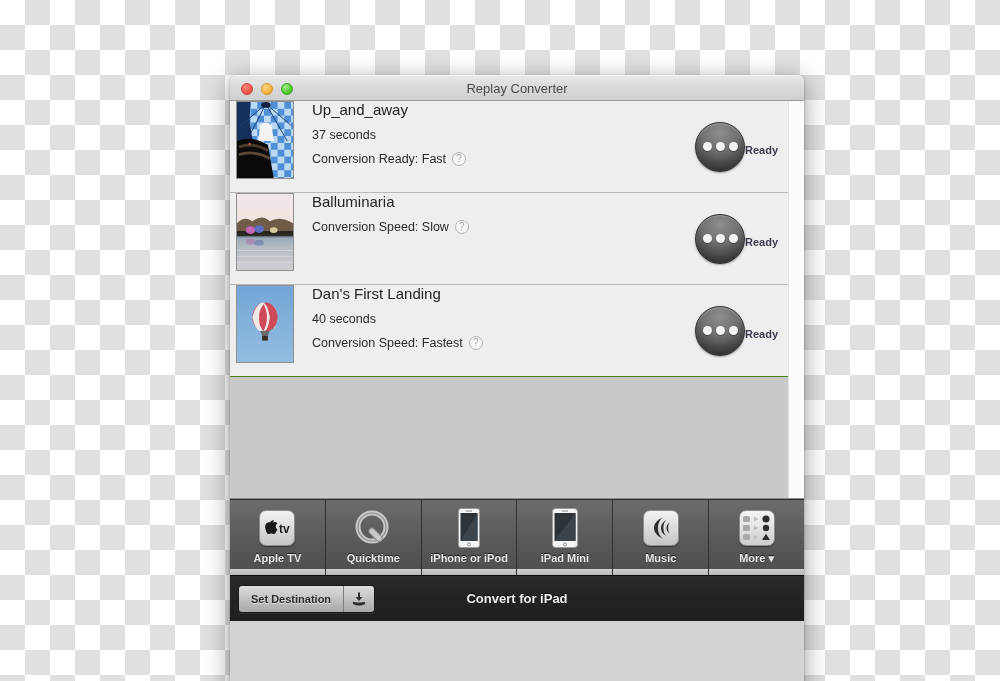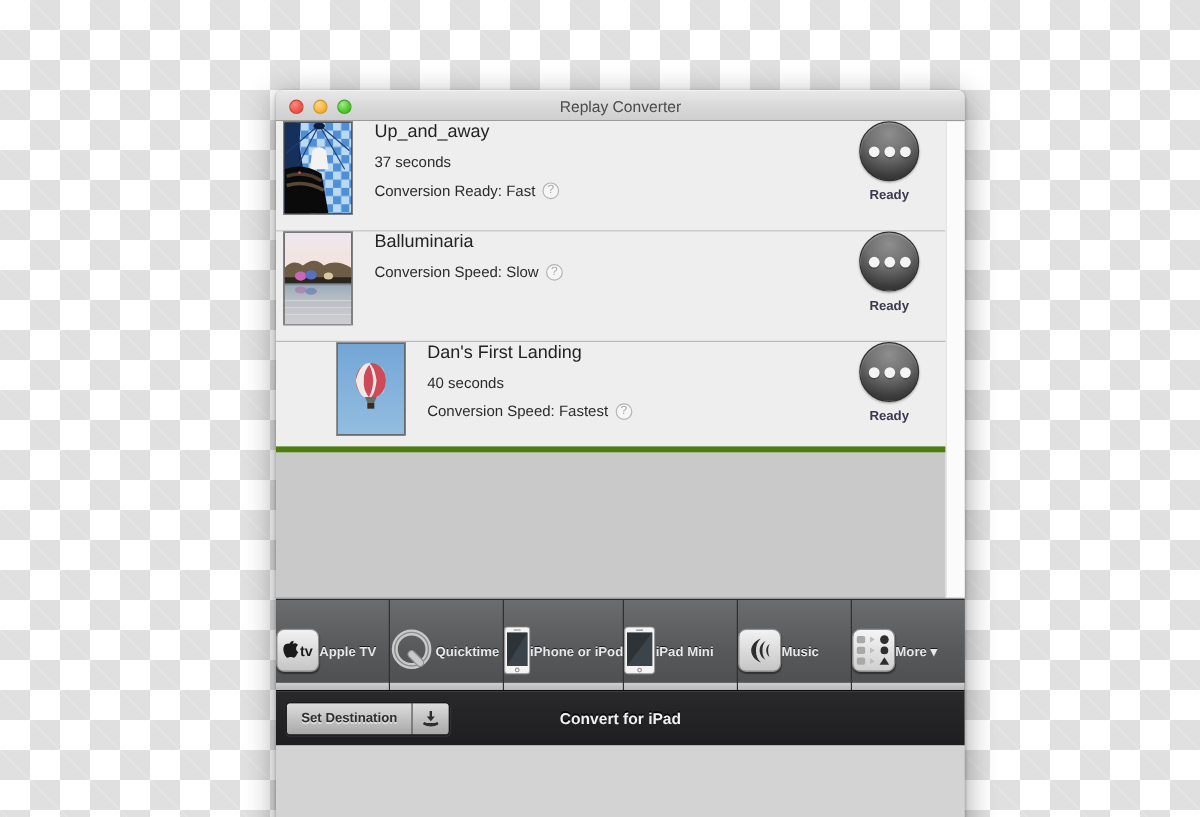--- a/index.html
+++ b/index.html
@@ -90,21 +90,21 @@
     border-left: 1px solid #e0e0e0;
   }
   .row {
     position: relative;
     height: 92px;
     display: flex;
     background: #efeeee;
     border-bottom: 1px solid #b9b9b9;
     box-sizing: border-box;
   }
-  .row:last-child { border-bottom: 5px solid #4d7c0f; padding-left: 44px; }
+  .row:last-child { border-bottom: 1px solid #4d7c0f; }
 
   .thumb {
     width: 58px;
     height: 78px;
     margin-left: 6px;
     border: 1px solid #8f8f8f;
     box-sizing: border-box;
     overflow: hidden;
     position: relative;
     background: #222;
@@ -147,21 +147,21 @@
     text-align: center;
     background: #f6f6f6;
     box-sizing: border-box;
     font-family: "Liberation Sans", sans-serif;
   }
 
   .status-cell {
     width: 92px;
     flex: none;
     display: flex;
-    flex-direction: column;
+    flex-direction: row;
     align-items: center;
     margin-right: 2px;
   }
   .status-btn {
     width: 50px; height: 50px;
     border-radius: 50%;
     background: radial-gradient(circle at 50% 20%, #8e8e8e 0%, #6f6f6f 42%, #3a3a3a 78%, #2a2a2a 100%);
     border: 1px solid #2e2e2e;
     box-shadow: inset 0 1px 1px rgba(255,255,255,0.25), 0 1px 2px rgba(0,0,0,0.35);
     display: flex;
@@ -188,21 +188,21 @@
     height: 76px;
     display: flex;
     background: linear-gradient(to bottom, #5f6163 0%, #4f5153 55%, #46484a 100%);
     border-top: 1px solid #2a2a2a;
     box-sizing: border-box;
   }
   .tab {
     flex: 1 1 0;
     position: relative;
     display: flex;
-    flex-direction: row;
+    flex-direction: column;
     align-items: center;
     justify-content: flex-start;
     padding-top: 8px;
     border-right: 1px solid #2f3133;
     box-sizing: border-box;
     background: linear-gradient(to bottom, #6a6c6e 0%, #58595b 55%, #4c4e50 100%);
   }
   .tab:last-child { border-right: none; }
   .tab.selected {
     background: linear-gradient(to bottom, #1c1f22 0%, #15181b 60%, #101214 100%);

